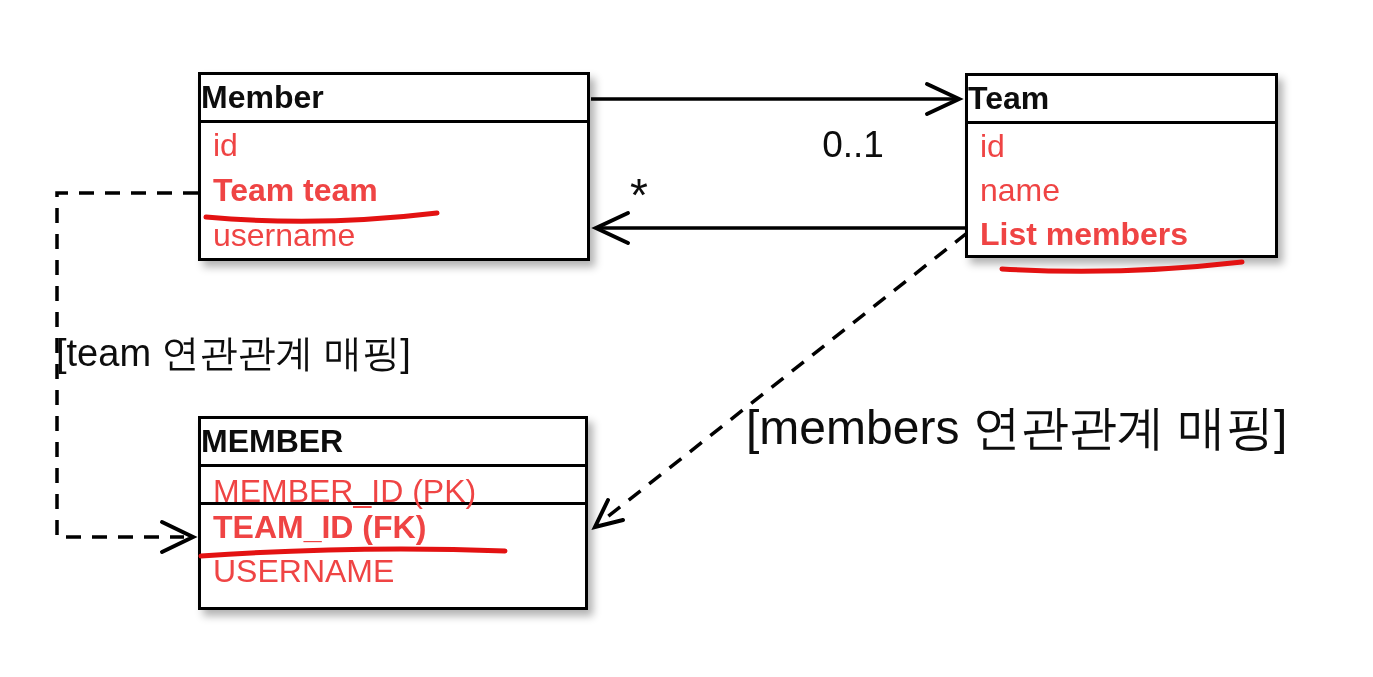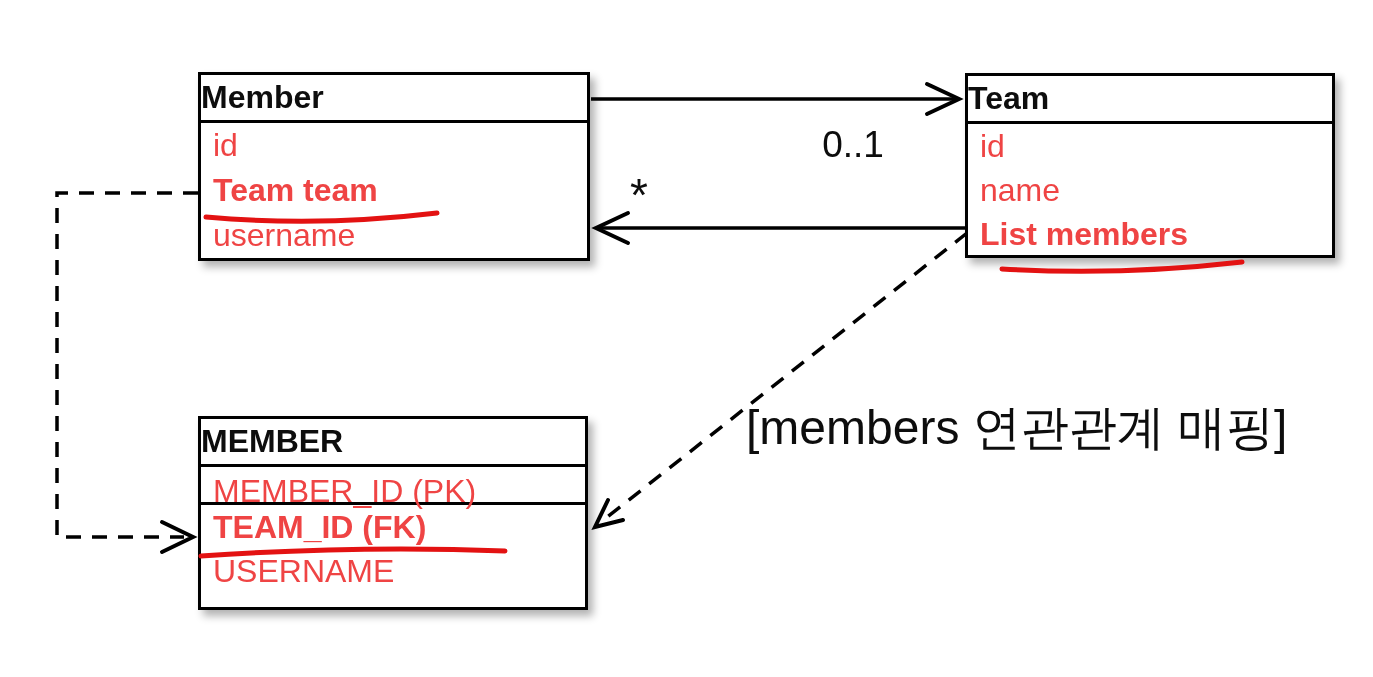--- a/index.html
+++ b/index.html
@@ -35,21 +35,21 @@
   }
   .uml-row {
     box-sizing: border-box;
     padding-left: 12px;
     font-size: 32px;
     color: #ef4444;
     white-space: nowrap;
   }
   .bold { font-weight: bold; }
   .member-box  { left: 198px; top: 72px;  width: 392px; height: 189px; }
-  .team-box    { left: 965px; top: 73px;  width: 370px; height: 185px; }
+  .team-box    { left: 965px; top: 73px;  width: 313px; height: 185px; }
   .table-box   { left: 198px; top: 416px; width: 390px; height: 194px; }
   .member-box .uml-row { height: 45px; line-height: 45px; }
   .team-box   .uml-row { height: 44px; line-height: 44px; }
   .table-box  .uml-row { height: 44px; line-height: 44px; }
   .table-box .pk-row {
     height: 38px; line-height: 48px;
     border-bottom: 3px solid #000000;
   }
   .float-label {
     position: absolute;
@@ -95,20 +95,21 @@
 
   <div class="uml-box table-box">
     <div class="uml-title">MEMBER</div>
     <div class="uml-row pk-row">MEMBER_ID (PK)</div>
     <div class="uml-row bold">TEAM_ID (FK)</div>
     <div class="uml-row">USERNAME</div>
   </div>
 
   <div class="float-label mult-top">0..1</div>
   <div class="float-label mult-bottom">*</div>
+  <div class="float-label kr-label-team">[team 연관관계 매핑]</div>
   <div class="float-label kr-label-members">[members 연관관계 매핑]</div>
 
   <svg class="overlay" viewBox="0 0 1373 677" xmlns="http://www.w3.org/2000/svg">
 
     <g>
       <line class="solid-line" x1="591" y1="99" x2="955" y2="99"></line>
       <polyline class="arrow-head" points="927,84 959,99 927,114"></polyline>
     </g>
 
     <g>

